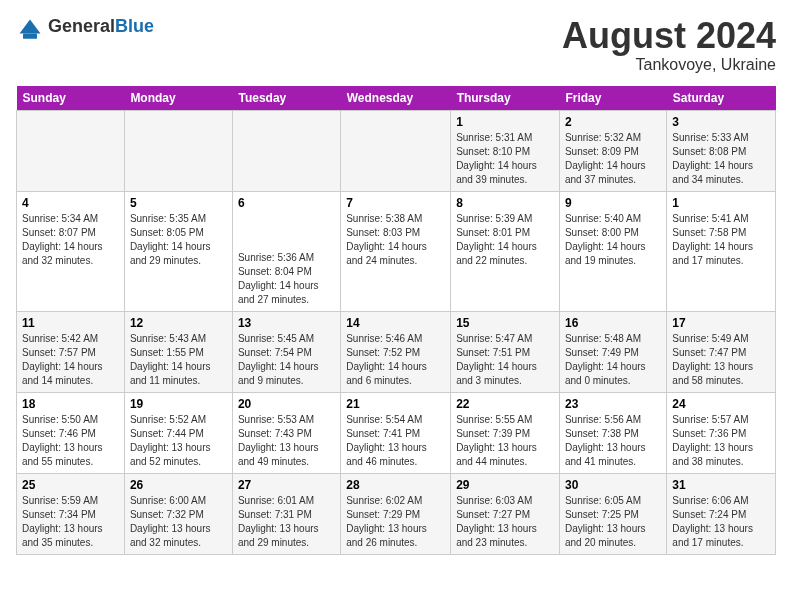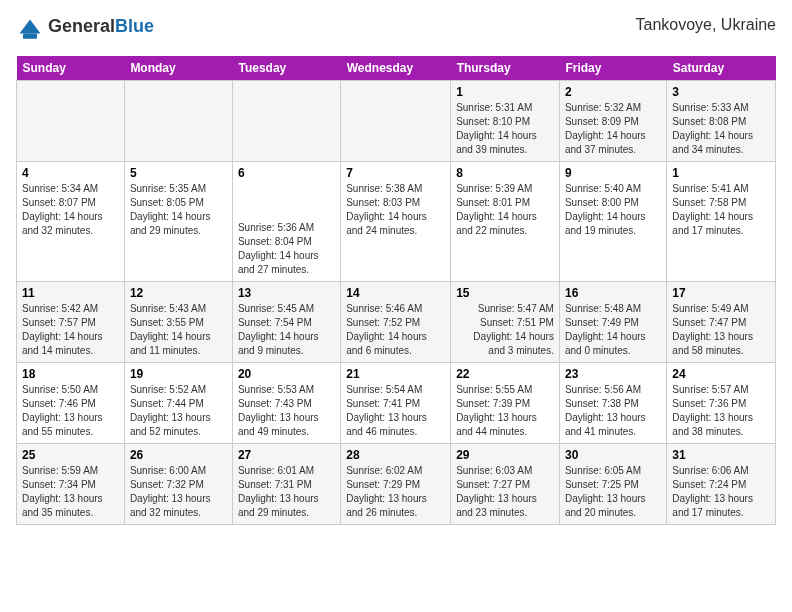--- a/index.html
+++ b/index.html
@@ -97,20 +97,21 @@
   <div class="logo">
     <svg class="logo-icon" viewBox="0 0 32 32" xmlns="http://www.w3.org/2000/svg">
       <polygon points="16,4 28,20 4,20" fill="#1a6faf"></polygon>
       <rect x="8" y="20" width="16" height="6" fill="#1a6faf" rx="1"></rect>
     </svg>
     <div>
       <span class="logo-text-general">General</span><span class="logo-text-blue">Blue</span>
     </div>
   </div>
   <div class="title-block">
+    <div class="month-year">August 2024</div>
     <div class="location">Tankovoye, Ukraine</div>
   </div>
 </div>
 
 <table>
   <thead>
     <tr>
 
     <th>Sunday</th>
         <th>Monday</th>
@@ -204,41 +205,41 @@
         <td>
           <span class="day-number">11</span>
           <div class="day-info" style="white-space: pre-line;">Sunrise: 5:42 AM
 Sunset: 7:57 PM
 Daylight: 14 hours
 and 14 minutes.</div>
         </td>
         <td>
           <span class="day-number">12</span>
           <div class="day-info" style="white-space: pre-line;">Sunrise: 5:43 AM
-Sunset: 3:55 PM
+Sunset: 1:55 PM
 Daylight: 14 hours
 and 11 minutes.</div>
         </td>
         <td>
           <span class="day-number">13</span>
           <div class="day-info" style="white-space: pre-line;">Sunrise: 5:45 AM
 Sunset: 7:54 PM
 Daylight: 14 hours
 and 9 minutes.</div>
         </td>
         <td>
           <span class="day-number">14</span>
           <div class="day-info" style="white-space: pre-line;">Sunrise: 5:46 AM
 Sunset: 7:52 PM
 Daylight: 14 hours
 and 6 minutes.</div>
         </td>
         <td>
           <span class="day-number">15</span>
-          <div class="day-info" style="white-space: pre-line; text-align: right;">Sunrise: 5:47 AM
+          <div class="day-info" style="white-space: pre-line;">Sunrise: 5:47 AM
 Sunset: 7:51 PM
 Daylight: 14 hours
 and 3 minutes.</div>
         </td>
         <td>
           <span class="day-number">16</span>
           <div class="day-info" style="white-space: pre-line;">Sunrise: 5:48 AM
 Sunset: 7:49 PM
 Daylight: 14 hours
 and 0 minutes.</div>

